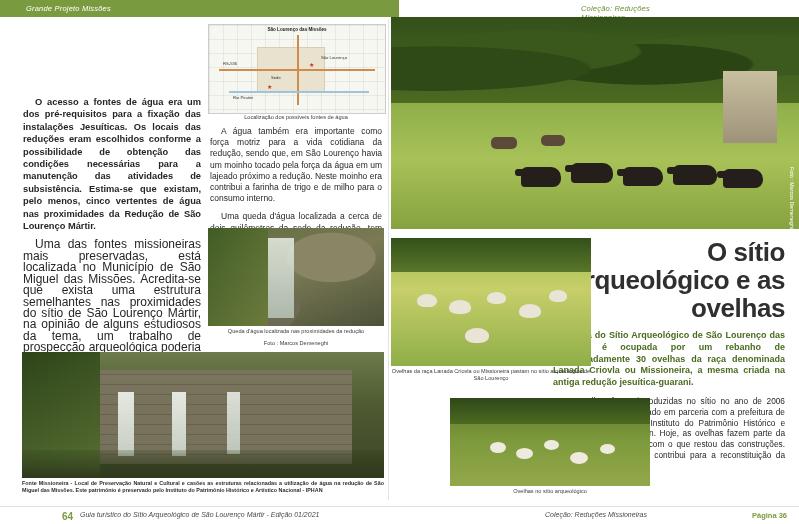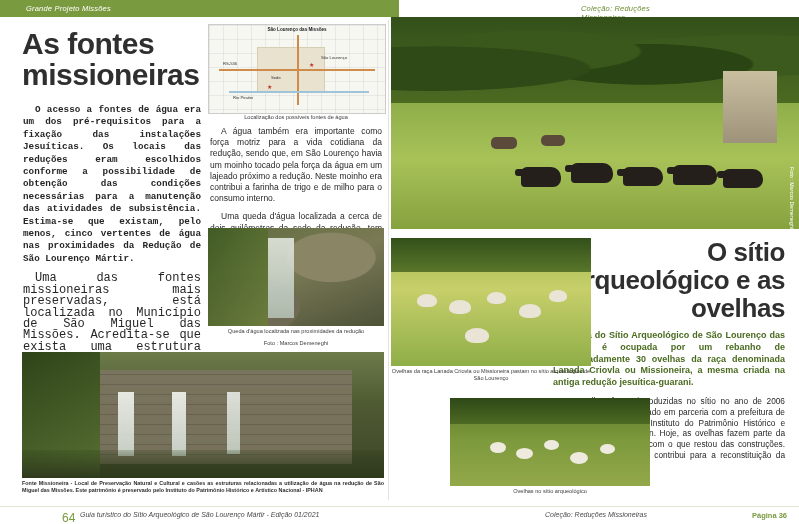--- a/index.html
+++ b/index.html
@@ -13,32 +13,32 @@
 
   
   .topbar-left{position:absolute;left:0;top:0;width:399px;height:17px;background:#7a9a3f;}
   .topbar-right{position:absolute;left:399px;top:0;width:400px;height:17px;background:#ffffff;}
   .topbar-left .t{position:absolute;left:26px;top:4px;font-size:7.5px;color:#ffffff;font-style:italic;letter-spacing:.2px;}
   .topbar-right .t{position:absolute;left:-108px;top:4px;font-size:7.5px;color:#6d8c36;font-style:italic;letter-spacing:.2px;}
   .topbar-right-inner{position:absolute;left:290px;top:0;}
 
   
   .botbar{position:absolute;left:0;bottom:0;width:799px;height:17px;background:#ffffff;border-top:1px solid #dfe4d4;}
-  .botbar .pagenum-left{position:absolute;left:14px;top:4px;font-size:12px;color:#7a9a3f;font-weight:normal;padding-left:48px;}
+  .botbar .pagenum-left{position:absolute;left:14px;top:4px;font-size:10px;color:#7a9a3f;font-weight:bold;padding-left:48px;}
   .botbar .cap-left{position:absolute;left:80px;top:4px;font-size:7px;color:#4a4a4a;font-style:italic;}
   .botbar .cap-right{position:absolute;left:545px;top:4px;font-size:7px;color:#4a4a4a;font-style:italic;}
   .botbar .pagenum-right{position:absolute;right:12px;top:4px;font-size:7.5px;color:#7a9a3f;font-weight:bold;}
 
   
   .h-left{position:absolute;left:22px;top:28px;width:190px;font-size:30px;line-height:31px;font-weight:bold;color:#2f2f2f;letter-spacing:-0.5px;}
   .h-right{position:absolute;right:14px;top:238px;width:230px;text-align:right;font-size:26px;line-height:28px;font-weight:bold;color:#2f2f2f;letter-spacing:-0.4px;}
 
   
   .col1{position:absolute;left:23px;top:96px;width:178px;}
-  .col1 p{margin:8px 0 7px 0;font-size:9.3px;line-height:12.4px;text-align:justify;font-weight:bold;color:#262626;text-indent:12px;font-family:Liberation Mono, monospace;}
+  .col1 p{margin:0 0 7px 0;font-size:9.3px;line-height:12.4px;text-align:justify;font-weight:bold;color:#262626;text-indent:12px;}
   .col1 p.reg{font-weight:normal;font-size:12px;line-height:11.4px;}
 
   .col2{position:absolute;left:210px;top:126px;width:172px;}
   .col2 p{margin:0 0 7px 0;font-size:8.5px;line-height:11.2px;text-align:justify;color:#262626;text-indent:11px;}
 
   .col3{position:absolute;right:14px;top:330px;width:232px;text-align:justify;}
   .col3 p{margin:0 0 7px 0;font-size:9px;line-height:11.8px;color:#4a6b1f;font-weight:bold;text-indent:11px;}
   .col3 p.reg{font-weight:normal;color:#262626;font-size:8.3px;line-height:10.8px;}
 
   
@@ -122,21 +122,20 @@
     <div class="t">Grande Projeto Missões</div>
   </div>
   <div class="topbar-right">
     <div class="topbar-right-inner">
       <div class="t">Coleção: Reduções Missioneiras</div>
     </div>
   </div>
 
   <div class="divider-v"></div>
 
-  <div class="h-left">As fontes missioneiras</div>
 
   <div class="col1">
     <p>O acesso a fontes de água era um dos pré-requisitos para a fixação das instalações Jesuíticas. Os locais das reduções eram escolhidos conforme a possibilidade de obtenção das condições necessárias para a manutenção das atividades de subsistência. Estima-se que existam, pelo menos, cinco vertentes de água nas proximidades da Redução de São Lourenço Mártir.</p>
     <p class="reg">Uma das fontes missioneiras mais preservadas, está localizada no Município de São Miguel das Missões. Acredita-se que exista uma estrutura semelhantes nas proximidades do sítio de São Lourenço Mártir, na opinião de alguns estudiosos da tema, um trabalho de prospecção arqueológica poderia identificar tais estruturas.</p>
   </div>
 
   <div class="col2">
     <p>A água também era importante como força motriz para a vida cotidiana da redução, sendo que, em São Lourenço havia um moinho tocado pela força da água em um lajeado próximo a redução. Neste moinho era contribui a farinha de trigo e de milho para o consumo interno.</p>
     <p>Uma queda d'água localizada a cerca de dois quilômetros da sede da redução, tem relação com a atividade de transformação dos grãos.</p>
   </div>

